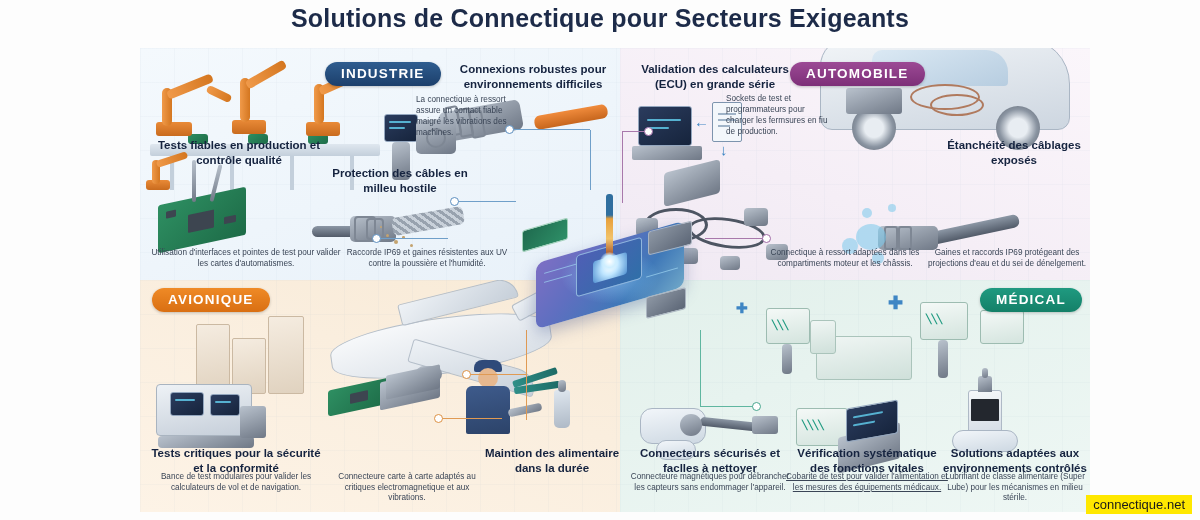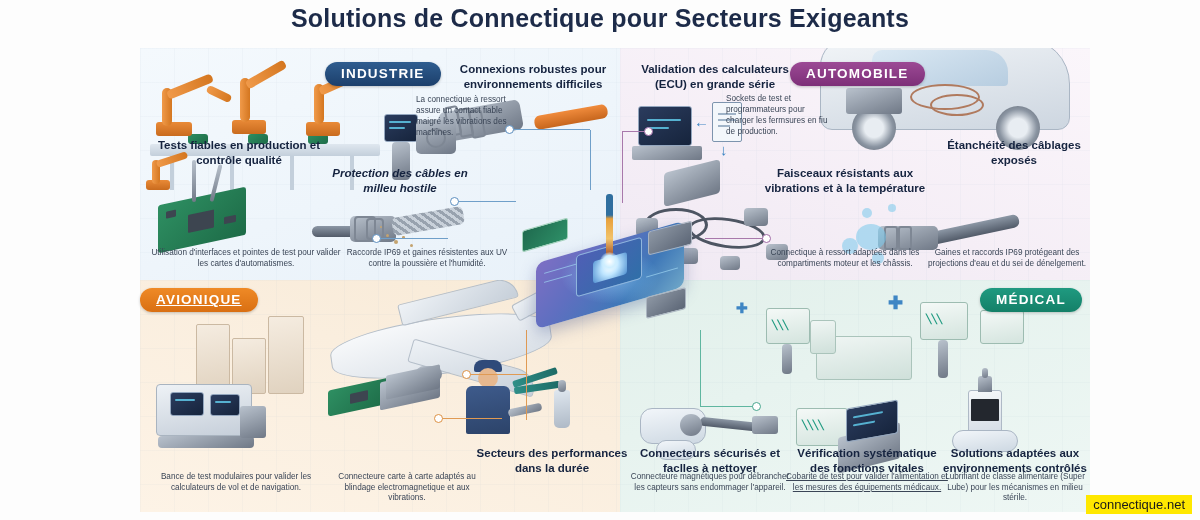--- a/index.html
+++ b/index.html
@@ -28,21 +28,21 @@
   #page-title { position:absolute; left:0; top:4px; width:1200px; text-align:center;
     font-size:25px; font-weight:bold; color:#1d2b49; letter-spacing:.2px; }
 
   
   .badge { position:absolute; height:24px; line-height:24px; border-radius:13px;
     color:#fff; font-size:13.5px; font-weight:bold; letter-spacing:1.2px;
     text-align:center; padding:0 16px; white-space:nowrap;
     box-shadow:0 1px 3px rgba(0,0,0,.22); }
   #badge-industrie  { left:325px; top:62px;  background:linear-gradient(180deg,#2f5d8f,#1c3f6b); }
   #badge-automobile { left:790px; top:62px;  background:linear-gradient(180deg,#9c4a95,#7d2f78); }
-  #badge-avionique  { left:140px; top:288px; background:linear-gradient(180deg,#ef8a26,#d96f12);text-decoration:underline; }
+  #badge-avionique  { left:152px; top:288px; background:linear-gradient(180deg,#ef8a26,#d96f12); }
   #badge-medical    { left:980px; top:288px; background:linear-gradient(180deg,#1f9a80,#148068); }
 
   
   .hd { position:absolute; text-align:center; font-size:11.5px; font-weight:bold;
         color:#15233f; line-height:1.28; }
   .cap { position:absolute; text-align:center; font-size:8.2px; color:#3a4556;
          line-height:1.3; }
   .note { position:absolute; font-size:8.2px; color:#3a4556; line-height:1.34; text-align:left; }
 
   
@@ -396,33 +396,33 @@
     <div class="probe-tip"></div>
     <div class="pcb"></div>
     <div class="conn a"></div>
     <div class="conn b"></div>
   </div>
 
   <div class="hd" style="left:444px; top:62px;  width:178px;">Connexions robustes pour environnements difficiles</div>
   <div class="note" style="left:416px; top:95px;  width:112px;">La connectique à ressort assure un contact fiable maigré les vibrations des machines.</div>
   <div class="hd" style="left:148px; top:138px; width:182px;">Tests fiables en production et contrôle qualité</div>
   <div class="cap" style="left:148px; top:248px; width:196px;">Utilisation d'interfaces et pointes de test pour valider les cartes d'automatismes.</div>
-  <div class="hd" style="left:326px; top:166px; width:148px;font-style:italic;">Protection des câbles en milleu hostile</div>
+  <div class="hd" style="left:326px; top:166px; width:148px;">Protection des câbles en milleu hostile</div>
   <div class="cap" style="left:336px; top:248px; width:182px;">Raccorde IP69 et gaines résistentes aux UV contre la poussière et l'humidité.</div>
 
   <div class="hd" style="left:630px; top:62px;  width:170px;">Validation des calculateurs (ECU) en grande série</div>
   <div class="note" style="left:726px; top:94px;  width:108px;">Sockets de test et programmateurs pour charger les fermsures en fiu de production.</div>
   <div class="hd" style="left:946px; top:138px; width:136px;">Étanchéité des câblages exposés</div>
   <div class="cap" style="left:924px; top:248px; width:166px;text-align:center;">Gaines et raccords IP69 protégeant des projections d'eau et du sei de dénelgement.</div>
-  <div class="hd" style="left:762px; top:166px; width:166px;">Faisceaux résistants aux vibrations et à la température</div>
   <div class="cap" style="left:764px; top:248px; width:162px;">Connectique à ressort adaptées dans les compartiments moteur et les châssis.</div>
 
+  <div class="hd" style="left:150px; top:446px; width:172px;">Tests critiques pour la sécurité et la conformité</div>
   <div class="cap" style="left:152px; top:472px; width:168px;">Bance de test modulaires pour valider les calculateurs de vol et de navigation.</div>
-  <div class="cap" style="left:326px; top:472px; width:162px;">Connecteure carte à carte adaptés au blindage electromagnetique et aux vibrations.</div>
-  <div class="hd" style="left:474px; top:446px; width:156px;">Secteurs des performances dans la durée</div>
+  <div class="cap" style="left:326px; top:472px; width:162px;">Connecteure carte à carte adaptés au critiques electromagnetique et aux vibrations.</div>
+  <div class="hd" style="left:474px; top:446px; width:156px;">Maintion des alimentaire dans la durée</div>
 
   <div class="hd" style="left:628px; top:446px; width:164px;">Connecteurs sécurisés et faclles à nettoyer</div>
   <div class="cap" style="left:630px; top:472px; width:160px;">Connecteure magnétiques pour débrancher les capteurs sans endommager l'appareil.</div>
   <div class="hd" style="left:786px; top:446px; width:162px;">Vérification systématique des fonctions vitales</div>
   <div class="cap" style="left:786px; top:472px; width:162px;text-decoration:underline;">Cobarite de test pour valider l'alimentation et les mesures des équipements médicaux.</div>
   <div class="hd" style="left:940px; top:446px; width:150px;">Solutions adaptées aux environnements contrôlés</div>
   <div class="cap" style="left:936px; top:472px; width:158px;">Lubrifiant de classe alimentaire (Super Lube) pour les mécanismes en milieu stérile.</div>
 
   <div id="watermark">connectique.net</div>
 

